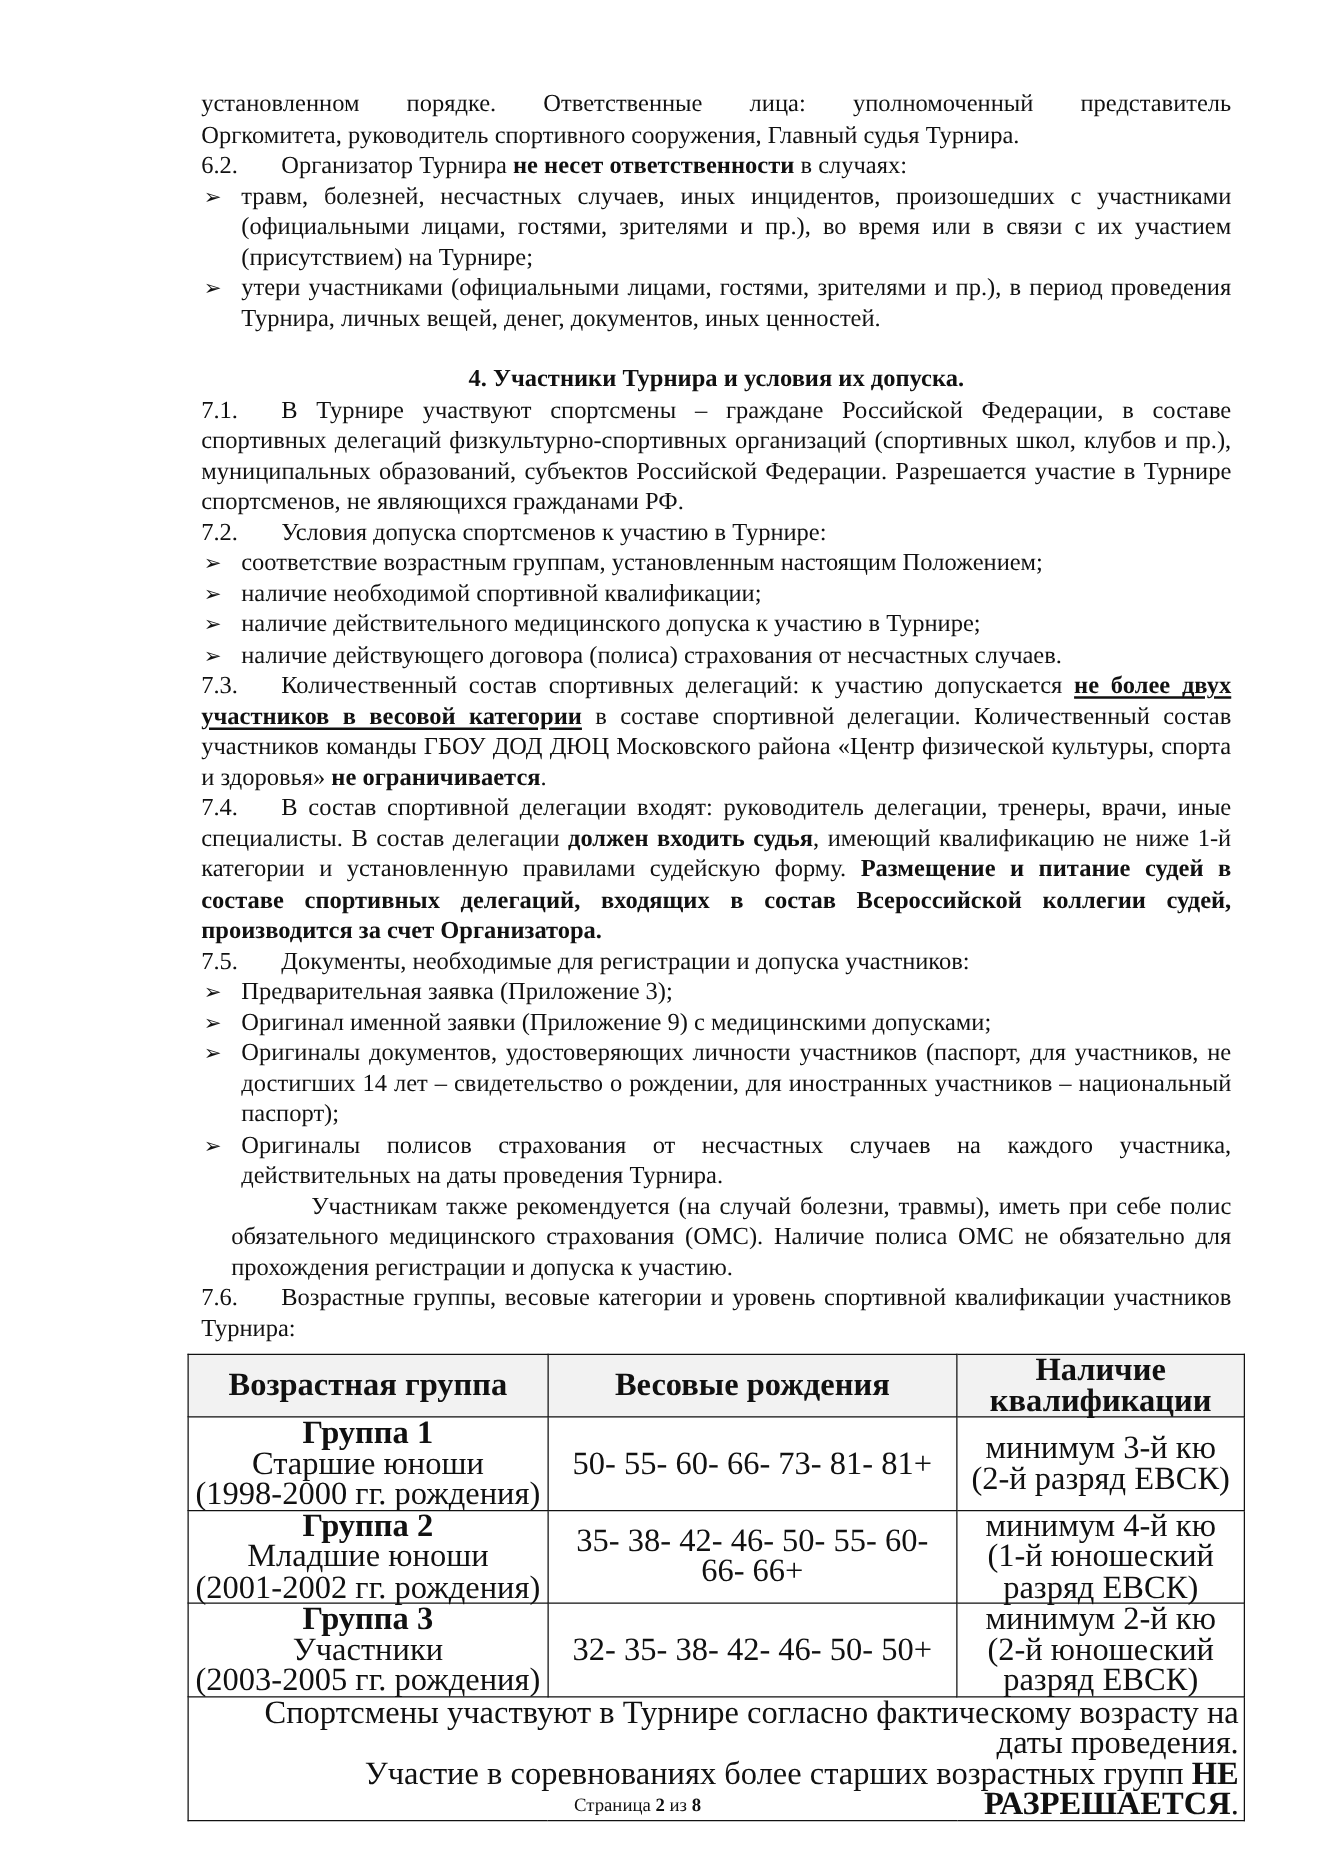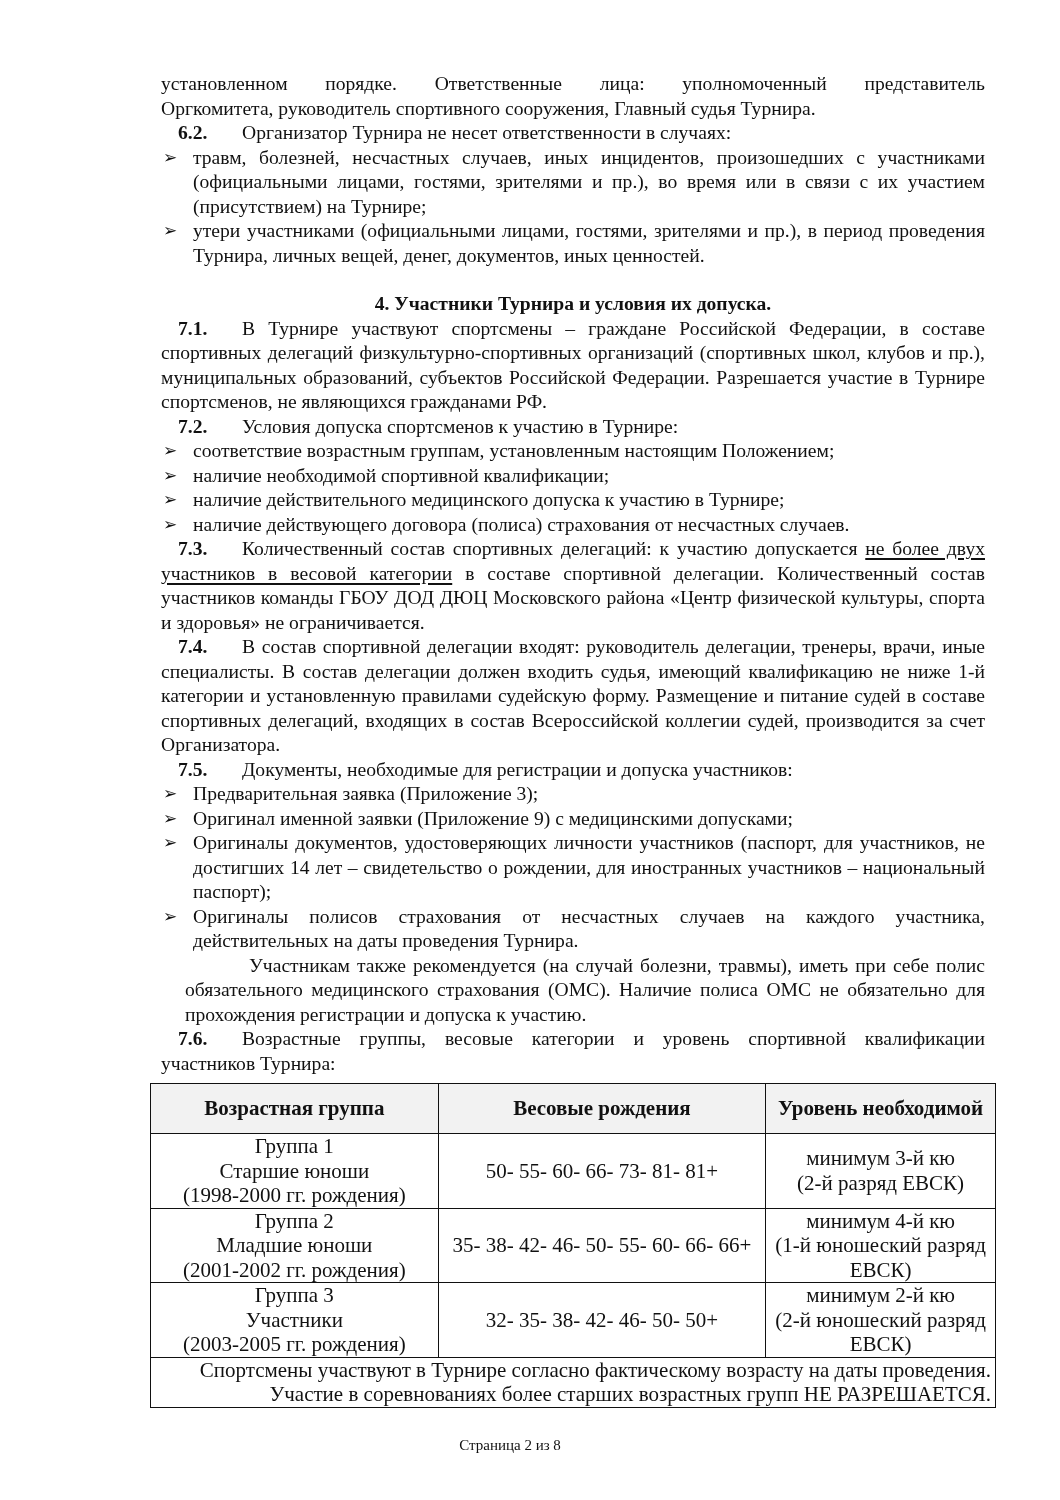--- a/index.html
+++ b/index.html
@@ -2,29 +2,29 @@
 <html><head>
 <meta charset="utf-8">
 <style>
   html, body { margin: 0; padding: 0; background: #ffffff; }
   body { width: 1060px; height: 1500px; position: relative; overflow: hidden;
          font-family: "Liberation Serif", "DejaVu Serif", serif; color: #111; }
   .page { position: absolute; left: 161px; top: 72px; width: 824px; font-size: 19.6px; line-height: 24.5px; }
   p { margin: 0; }
   .j { text-align: justify; text-align-last: auto; }
   .jl { text-align: justify; text-align-last: justify; }
-  .num { font-weight: bold; display: inline-block; width: 64px; margin-left: 17px; }
-  b, .b { font-weight: normal; }
+  .num { font-weight: normal; display: inline-block; width: 64px; }
+  b, .b { font-weight: bold; }
   .u { text-decoration: underline; text-decoration-thickness: 2px; text-underline-offset: 3px; }
   .bullet { position: relative; padding-left: 32px; }
   .bullet .mark { position: absolute; left: 2px; top: 0; font-size: 17px; }
   .indent { text-indent: 64px; margin-left: 24px; }
   .heading { text-align: center; font-weight: bold; margin-top: 24px; }
   table.groups { position: absolute; left: 150px; top: 1083px; width: 846px; border-collapse: collapse;
-                 font-family: "Liberation Serif", "DejaVu Serif", serif; font-size: 21px; line-height: 24.5px; }
+                 font-family: "Liberation Serif", "DejaVu Serif", serif; font-size: 26px; line-height: 24.5px; }
   table.groups td, table.groups th { border: 1.5px solid #111; text-align: center; vertical-align: middle; padding: 0 4px; }
   table.groups th { background: #f2f2f2; font-weight: bold; height: 49px; }
   table.groups td.note { text-align: right; }
   .footer { position: absolute; left: 0; width: 1020px; top: 1437px; text-align: center; font-size: 15px; }
 </style>
 </head>
 <body>
 
 <div class="page">
 
@@ -62,21 +62,21 @@
 <table class="groups">
   <colgroup>
     <col style="width:288px">
     <col style="width:328px">
     <col style="width:230px">
   </colgroup>
   <tbody>
       <tr>
     <th>Возрастная группа</th>
     <th>Весовые рождения</th>
-    <th>Уровень необходимой</th>
+    <th>Наличие квалификации</th>
   </tr>
   <tr style="height:74px">
     <td>
       <div class="b">Группа 1</div>
       <div>Старшие юноши</div>
       <div>(1998-2000 гг. рождения)</div>
     </td>
     <td>50- 55- 60- 66- 73- 81- 81+</td>
     <td>
       <div>минимум 3-й кю</div>

